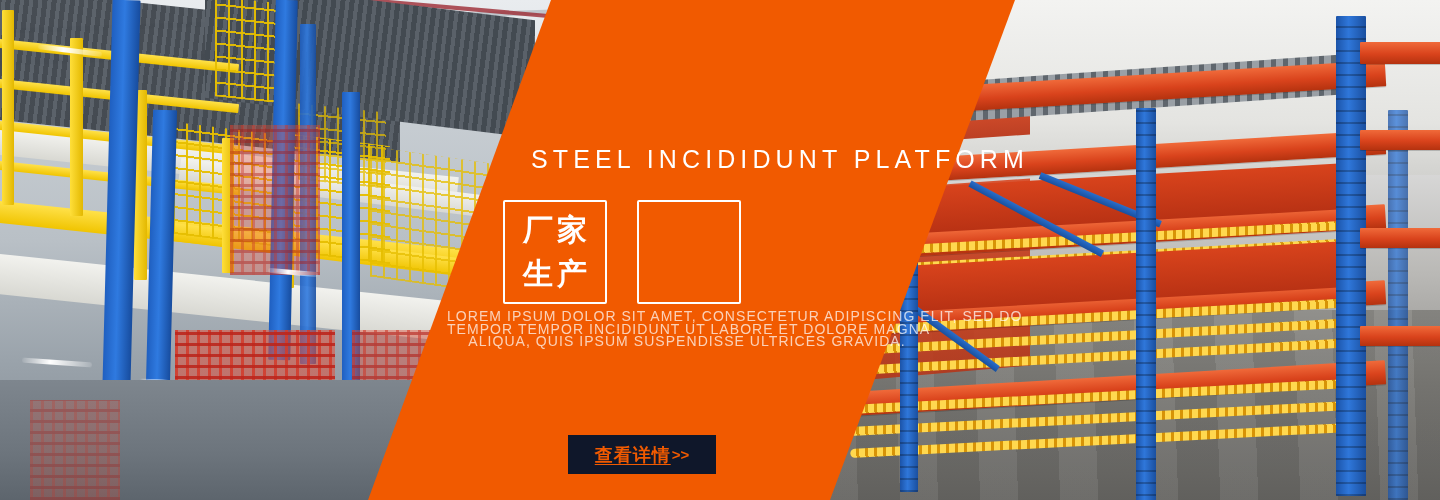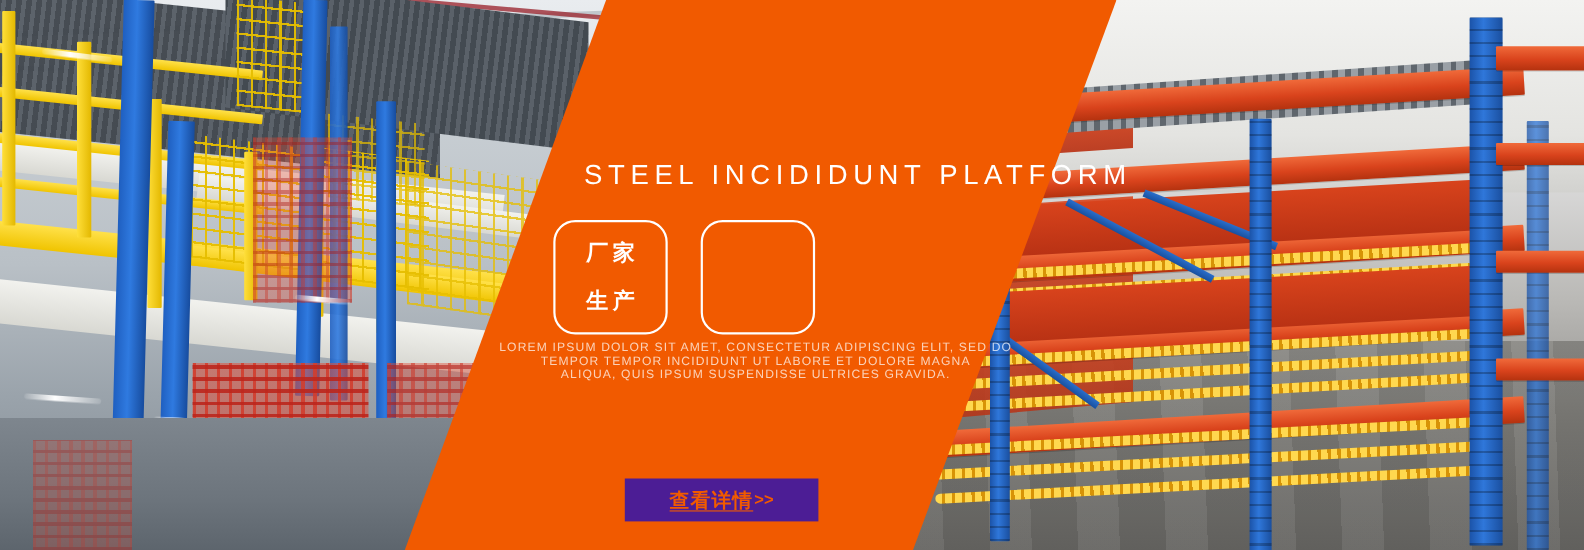--- a/index.html
+++ b/index.html
@@ -164,39 +164,39 @@
     font-size:25px; line-height:28px; font-weight:300; color:#ffffff;
     letter-spacing:5.1px; white-space:nowrap;
   }
 
   .feature-row{
     position:absolute; left:503px; top:200px;
     display:flex; gap:30px;
   }
   .feature-box{
     width:104px; height:104px;
-    border:2px solid #ffffff; border-radius:20px;
+    border:2px solid #ffffff; border-radius:2px;
     display:flex; flex-direction:column; align-items:center; justify-content:center;
-    color:#ffffff; font-weight:700; font-size:20px; line-height:44px;
+    color:#ffffff; font-weight:700; font-size:30px; line-height:44px;
     letter-spacing:4px; text-indent:4px;
   }
   .feature-box span{ display:block; }
 
   .lorem{
     position:absolute; left:447px; top:310px; width:480px;
     text-align:center; color:#ffffff;
-    font-size:11px; line-height:12.6px; letter-spacing:1.05px;
+    font-size:14px; line-height:12.6px; letter-spacing:1.05px;
     opacity:.72; font-weight:400;
   }
   .lorem div{ white-space:nowrap; }
 
   .cta{
     position:absolute; left:568px; top:435px;
-    width:176px; height:39px;
-    background:#4c1d95;
+    width:148px; height:39px;
+    background:#0f172a;
     display:flex; align-items:center; justify-content:center;
     color:#f15a00; font-size:18px; font-weight:700; letter-spacing:1px;
     cursor:pointer;
   }
   .cta .cta-label{ text-decoration:underline; text-underline-offset:3px; }
   .cta .cta-arrow{ font-size:15px; font-weight:700; margin-left:1px; letter-spacing:0; }
 </style>
 </head>
 <body>
 

